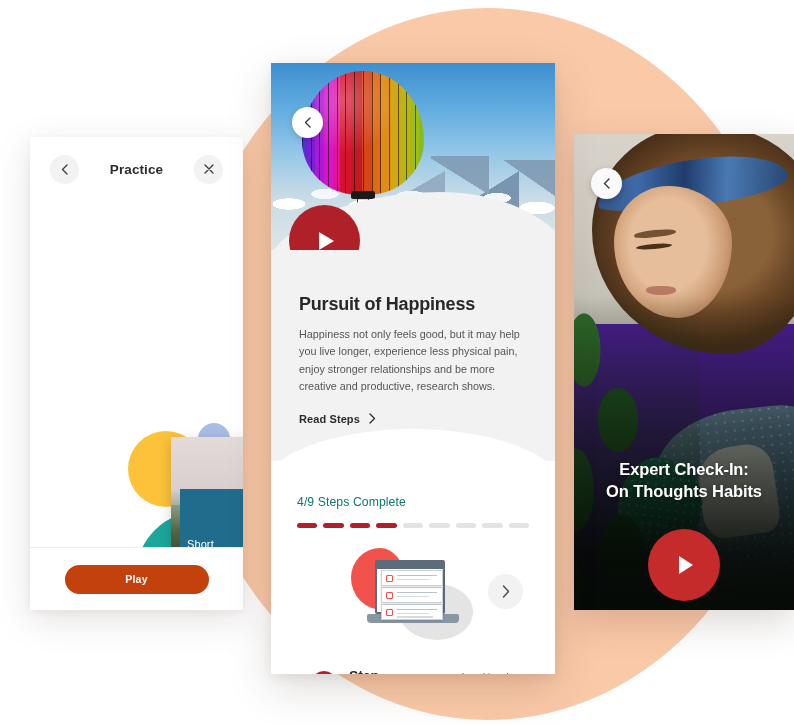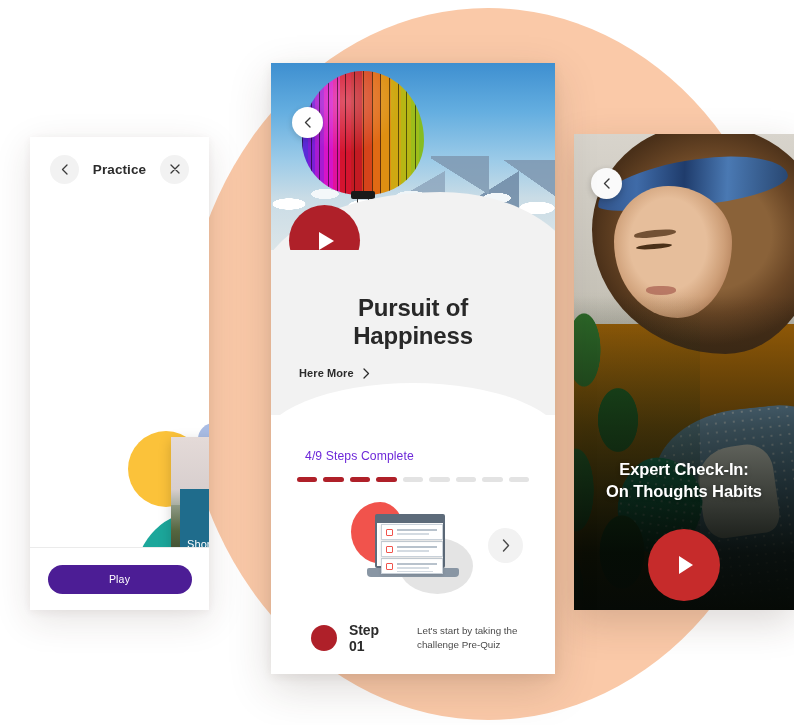--- a/index.html
+++ b/index.html
@@ -20,21 +20,21 @@
     border-radius: 50%;
     z-index: 0;
   }
 
   
   
   
   .card-left {
     position: absolute;
     left: 30px; top: 137px;
-    width: 179px; height: 473px;
+    width: 213px; height: 473px;
     background: #ffffff;
     z-index: 3;
     box-shadow: 0 10px 34px rgba(60,40,30,0.13), 0 2px 8px rgba(60,40,30,0.06);
     overflow: hidden;
     display: flex; flex-direction: column;
   }
   .cl-header {
     position: relative;
     height: 64px;
     display: flex; align-items: center; justify-content: center;
@@ -115,22 +115,22 @@
   .med-band-t { color:#fff; font-size: 11px; line-height: 1.15; letter-spacing:.1px;margin-top:43px; }
   .med-band-s { color:#D9E7EE; font-size: 6px; margin-top: 2.5px; letter-spacing:.1px; }
 
   .cl-footer {
     flex: 0 0 auto; height: 63px; border-top: 1px solid #EBEBEB;
     display: flex; align-items: center; justify-content: center;
     background: #fff; position: relative; z-index: 5;
   }
   .play-btn {
     width: 144px; height: 29px; border-radius: 15px;
-    background: #4c1d95; border: none;
-    color: #fff; font-size: 10.5px; font-weight: normal;
+    background: #c2410c; border: none;
+    color: #fff; font-size: 10.5px; font-weight: bold;
     font-family: "Liberation Sans", sans-serif; cursor: pointer;
     letter-spacing: .2px;
   }
 
   
   
   
   .card-mid {
     position: absolute;
     left: 271px; top: 63px;
@@ -228,33 +228,33 @@
   .mid-gray {
     position: relative; background: #F2F2F2;
     padding: 44px 28px 34px; 
   }
   .mid-gray::after {
     content: ""; position: absolute; left: -10px; bottom: -30px;
     width: 304px; height: 62px; background: #ffffff;
     border-radius: 50% 50% 0 0 / 100% 100% 0 0;
   }
   .mid-h1 {
-    font-size: 24px; font-weight: bold; color: #282828; letter-spacing: -.2px; text-align: center;
+    font-size: 18px; font-weight: bold; color: #282828; letter-spacing: -.2px;
   }
   .mid-p {
     margin-top: 11px; font-size: 10.8px; color: #555555; line-height: 1.62;
   }
   .read-more {
     margin-top: 17px; display: inline-flex; align-items: center; gap: 9px;
     font-size: 11px; font-weight: bold; color: #2B2B2B; cursor: pointer;
     letter-spacing: .1px;
   }
 
   .mid-steps { position: relative; padding: 34px 26px 0; background: #fff; z-index: 2; }
-  .steps-label { font-size: 12.2px; color: #6d28d9; letter-spacing: .1px; margin-left: 8px; }
+  .steps-label { font-size: 12.2px; color: #0f766e; letter-spacing: .1px; }
   .progress { margin-top: 14px; display: flex; gap: 6px; }
   .seg { height: 5px; flex: 1 1 0; border-radius: 2.5px; background: #E3E3E3; }
   .seg.on { background: #AF2029; }
 
   .quiz-art-row {
     position: relative; margin-top: 16px; height: 104px;
     display: flex; align-items: center; justify-content: center;
   }
   .quiz-art { position: relative; width: 136px; height: 104px; }
   .qa-red {
@@ -323,21 +323,21 @@
   
   
   
   .card-right {
     position: absolute;
     left: 574px; top: 134px;
     width: 220px; height: 476px;
     z-index: 3;
     overflow: hidden;
     box-shadow: 0 12px 36px rgba(60,40,30,0.18);
-    background: #a16207;
+    background: #4c1d95;
   }
   .rt-photo { position: absolute; inset: 0; overflow: hidden; }
   .rt-sky {
     position:absolute; left:0; top:0; width:100%; height:40%;
     background: linear-gradient(#D8D4CC, #C3BFB4);
   }
   .rt-hair {
     position: absolute; left: 18px; top: -10px; width: 230px; height: 230px;
     background: radial-gradient(ellipse 52% 48% at 52% 48%, #8A6239 0 50%, #6B4726 72%, #4A3019 100%);
     border-radius: 48% 52% 42% 58% / 46% 44% 56% 54%;
@@ -493,22 +493,23 @@
           <path d="M6 1L1.5 5.5L6 10" stroke="currentColor" stroke-width="1.4" stroke-linecap="round" stroke-linejoin="round"></path>
         </svg>
       </div>
       <div class="hero-play">
         <span class="tri"></span>
       </div>
     </div>
 
     <div class="mid-gray">
       <div class="mid-h1">Pursuit of Happiness</div>
+      <div class="mid-p">Happiness not only feels good, but it may help you live longer, experience less physical pain, enjoy stronger relationships and be more creative and productive, research shows.</div>
       <div class="read-more">
-        <span>Here More</span>
+        <span>Read Steps</span>
         <svg width="7" height="11" viewBox="0 0 7 11" fill="none">
           <path d="M1 1L5.5 5.5L1 10" stroke="currentColor" stroke-width="1.3" stroke-linecap="round" stroke-linejoin="round"></path>
         </svg>
       </div>
     </div>
 
     <div class="mid-steps">
       <div class="steps-label">4/9 Steps Complete</div>
 
       <div class="progress">

